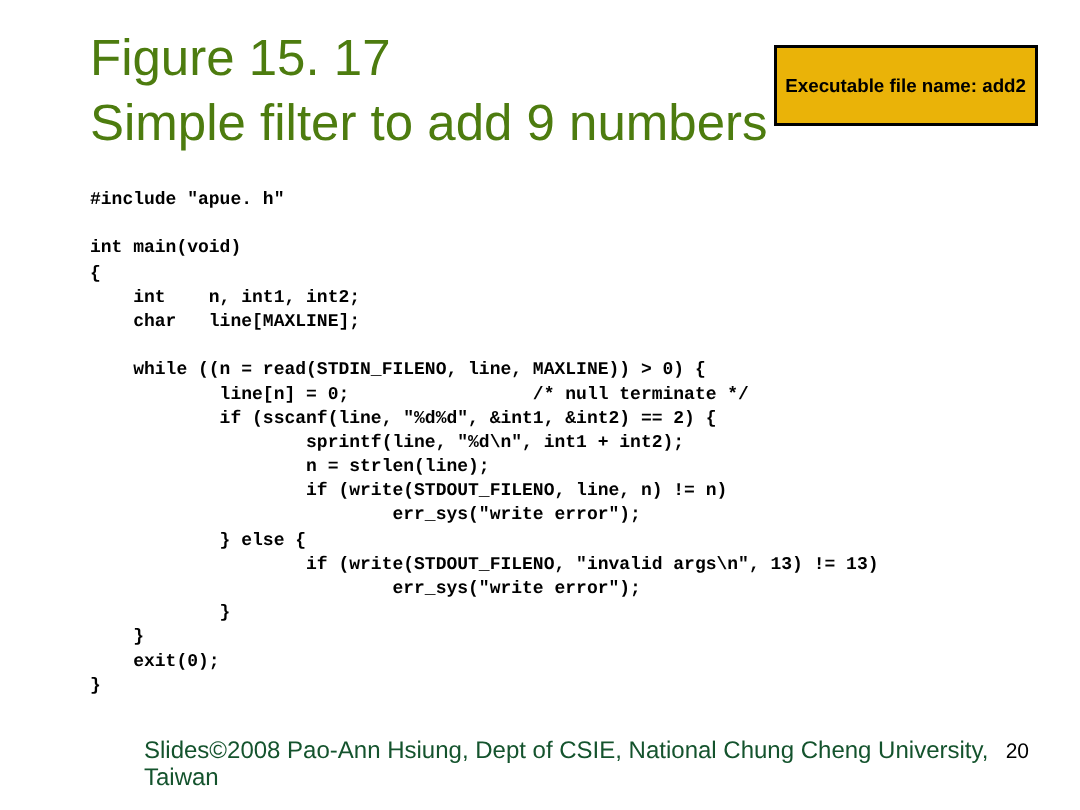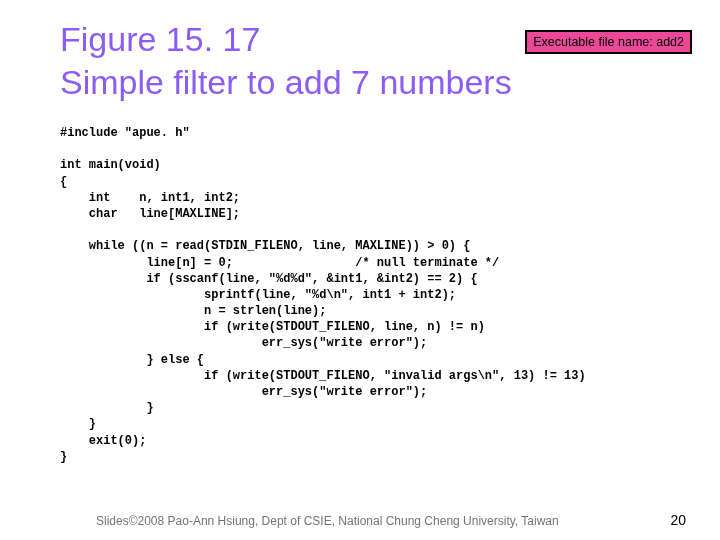--- a/index.html
+++ b/index.html
@@ -16,32 +16,32 @@
     position: relative;
     height: 100%;
   }
   .title-row {
     display: flex;
     align-items: flex-start;
     justify-content: space-between;
   }
   .title {
     font-size: 34px;
-    color: #8b5cf6;
+    color: #4d7c0f;
     line-height: 1.25;
     font-family: Verdana, Geneva, sans-serif;
     font-weight: 400;
   }
   .badge {
     display: inline-block;
     border: 2px solid #000;
     font-size: 12.5px;
-    font-weight: 400;
-    padding: 3px 6px;
-    background: #ec4899;
+    font-weight: 700;
+    padding: 18px 6px;
+    background: #eab308;
     color: #000;
     margin-top: 12px;
     white-space: nowrap;
   }
   .code {
     font-family: "Courier New", Courier, monospace;
     font-size: 12px;
     font-weight: 700;
     white-space: pre;
     color: #000;
@@ -53,37 +53,37 @@
     bottom: 12px;
     left: 0;
     width: 100%;
     padding: 0 34px 0 96px;
     display: flex;
     justify-content: space-between;
     align-items: baseline;
     font-family: Arial, sans-serif;
   }
   .footer-text {
-    font-size: 12px;
-    color: #737373;
+    font-size: 16px;
+    color: #14532d;
   }
   .page-num {
     font-size: 14px;
     color: #000;
   }
 </style>
 </head>
 <body>
 
 <div class="slide">
 
   <div class="title-row">
     <h1 class="title">
       <span>Figure 15. 17</span><br>
-      <span>Simple filter to add 7 numbers</span>
+      <span>Simple filter to add 9 numbers</span>
     </h1>
     <span class="badge">Executable file name: add2</span>
   </div>
 
   <pre class="code">#include "apue. h"
 
 int main(void)
 {
     int    n, int1, int2;
     char   line[MAXLINE];

